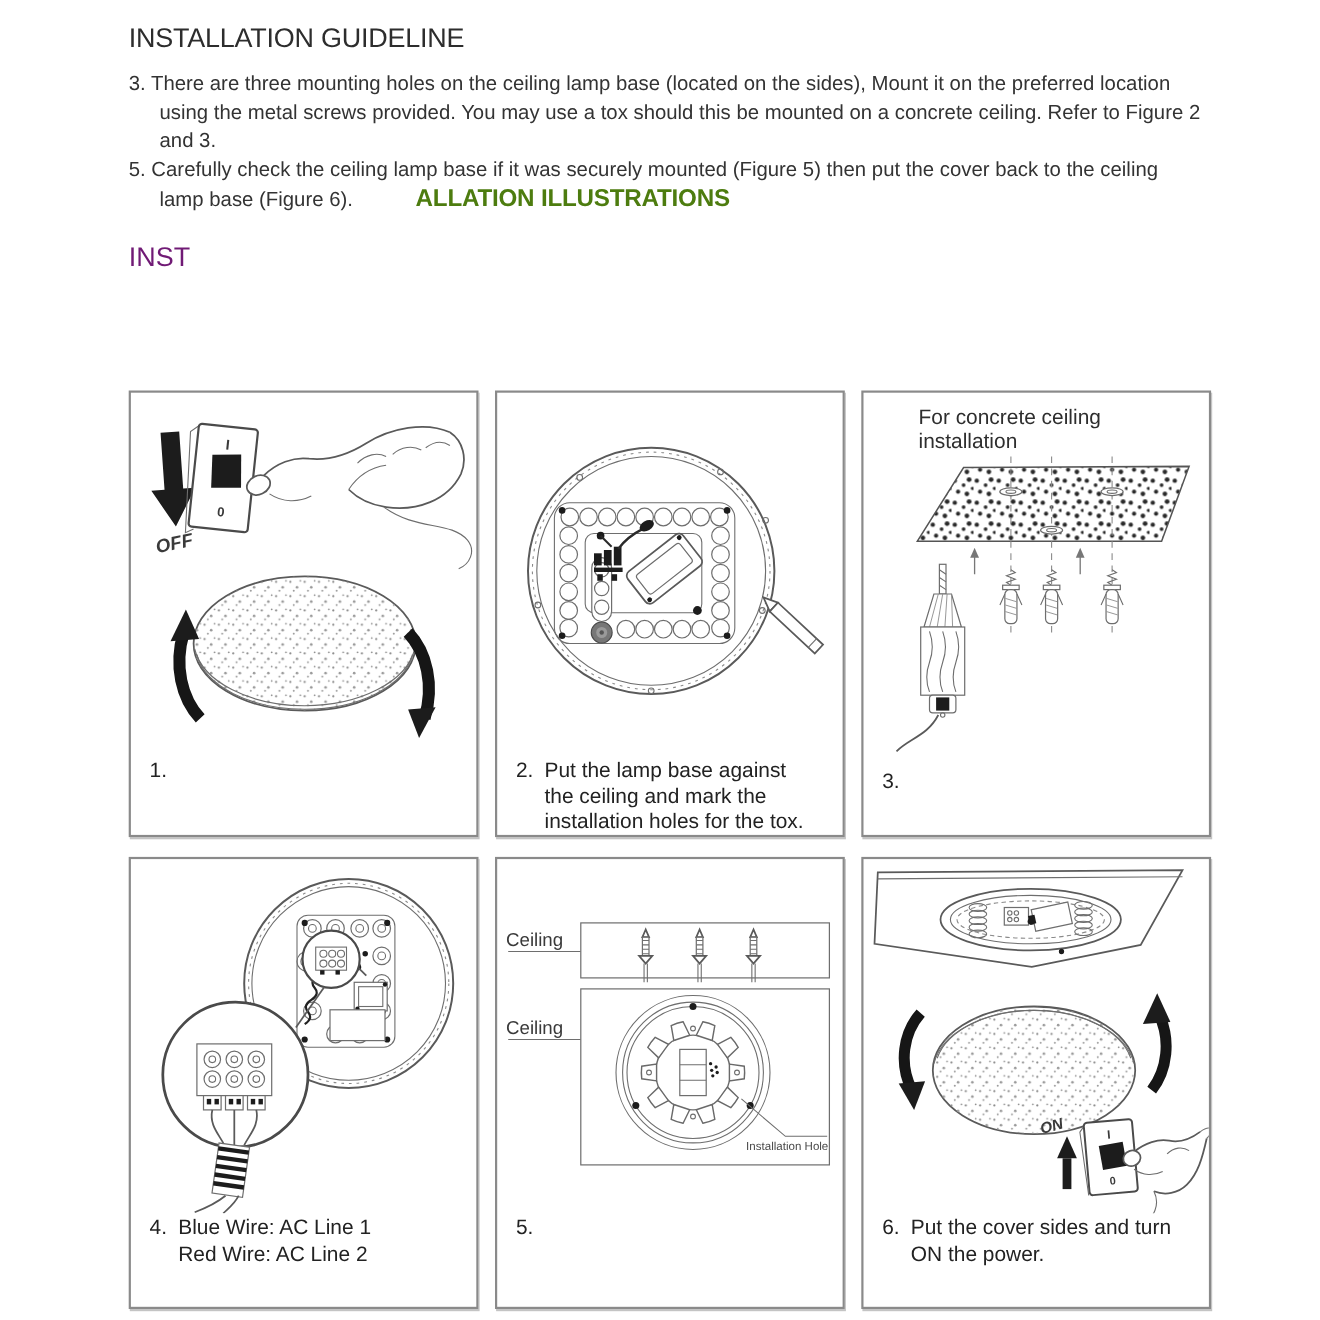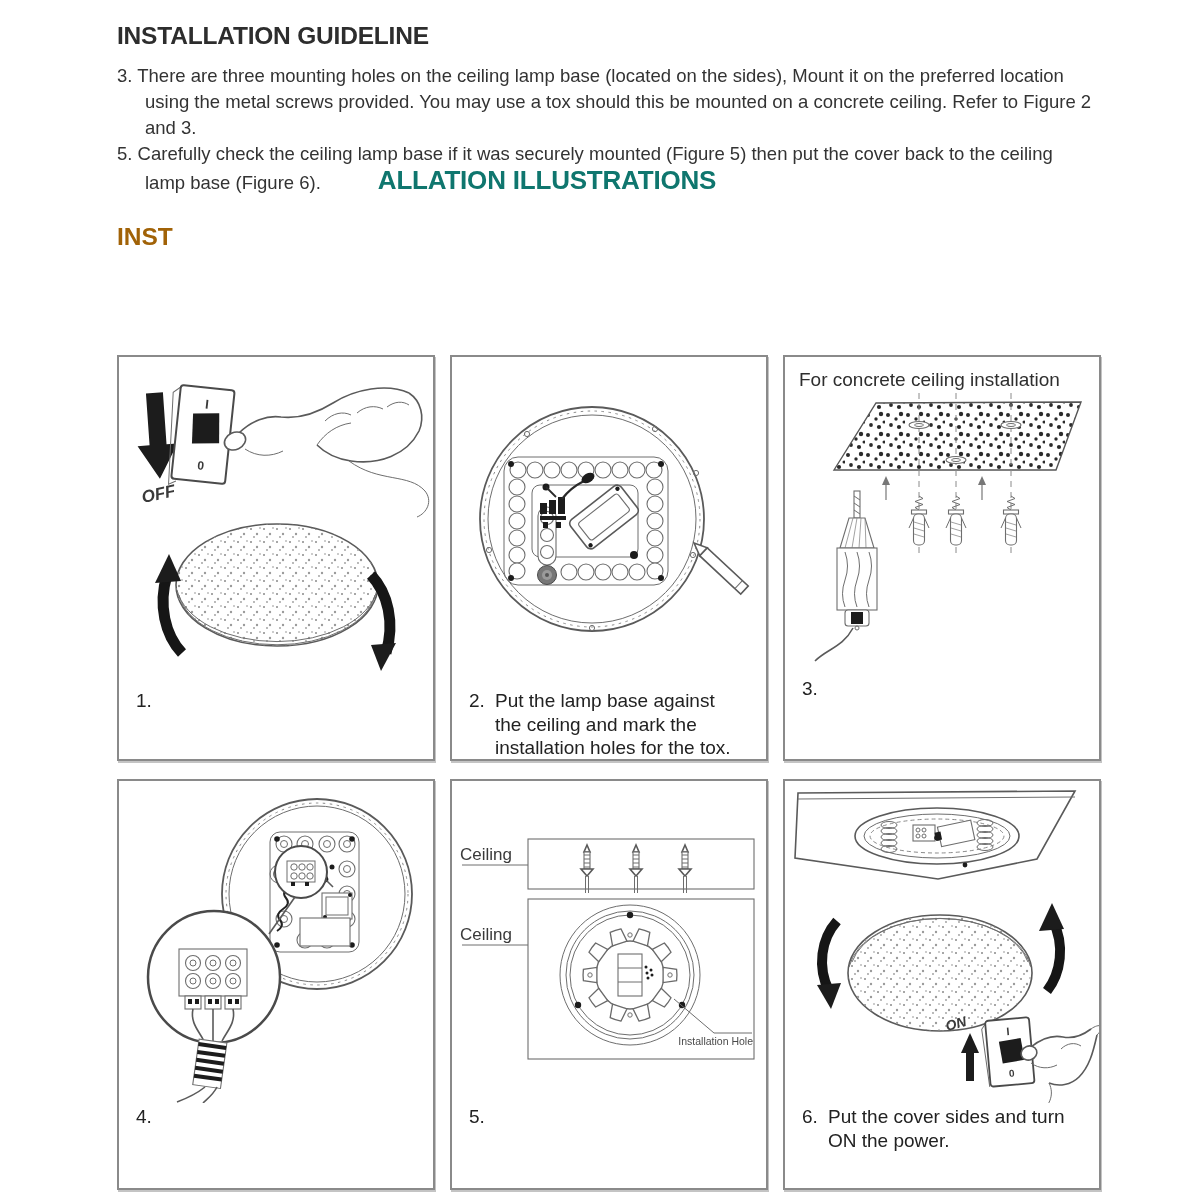--- a/index.html
+++ b/index.html
@@ -1,32 +1,32 @@
 <!DOCTYPE html>
 <html><head>
 <meta charset="utf-8">
 <style>
   html,body{margin:0;padding:0;background:#fff;}
   body{width:1200px;height:1200px;position:relative;overflow:hidden;
        font-family:"Liberation Sans","DejaVu Sans",sans-serif;color:#333;}
   .content{position:absolute;left:117px;top:22px;width:978px;}
-  h1.title{margin:0;font-size:24.5px;font-weight:bold;color:#2d2d2d;letter-spacing:-0.2px;}
+  h1.title{margin:0;font-size:24.5px;font-weight:normal;color:#2d2d2d;letter-spacing:-0.2px;}
   .steps{margin-top:13px;font-size:18.5px;line-height:26px;color:#333;}
   .step{padding-left:28px;text-indent:-28px;}
   .stepnum{display:inline;}
-  .h-frag{font-size:26px;font-weight:bold;color:#0f766e;margin-left:57px;letter-spacing:-0.2px;}
-  .inst{margin-top:27px;font-size:24.5px;font-weight:bold;color:#a16207;}
+  .h-frag{font-size:22px;font-weight:bold;color:#4d7c0f;margin-left:57px;letter-spacing:-0.2px;}
+  .inst{margin-top:27px;font-size:24.5px;font-weight:normal;color:#701a75;}
   .grid{position:absolute;left:117px;top:355px;display:grid;
         grid-template-columns:318px 318px 318px;grid-template-rows:406px 411px;gap:18px 15px;}
   .fig{border:2px solid #8a8a8a;box-shadow:1px 2px 0 #c4c4c4;background:#fff;
        box-sizing:border-box;position:relative;overflow:hidden;display:flex;flex-direction:column;}
   .art{flex:0 0 auto;}
   .caption{display:flex;padding:2px 8px 0 17px;font-size:19px;line-height:23.5px;color:#222;}
   .cnum{flex:0 0 26px;}
-  .fig3head{padding:12px 16px 0 14px;font-size:19px;color:#2e2e2e;}
+  .fig3head{padding:12px 16px 0 14px;font-size:19px;color:#2e2e2e;margin-left:36px;}
   svg{display:block;}
   .s{fill:none;stroke:#5a5a5a;stroke-width:1.6;}
   .s18{fill:none;stroke:#5a5a5a;stroke-width:1.8;}
   .st{fill:none;stroke:#6e6e6e;stroke-width:1;}
   .sw{fill:#fff;stroke:#5a5a5a;stroke-width:1.6;}
   .swt{fill:#fff;stroke:#6e6e6e;stroke-width:1.1;}
   .b{fill:#1c1c1c;stroke:none;}
   .lbl{fill:#3a3a3a;}
 </style>
 </head>
@@ -361,20 +361,24 @@
               <rect x="-14" y="27" width="28" height="4" class="b"></rect>
             <rect x="-14" y="35" width="28" height="4" class="b"></rect>
           </g>
           <path d="M86,306 C76,314 66,318 58,321" class="s"></path>
           <path d="M98,306 C94,314 88,318 84,322" class="s"></path>
         </g>
       </svg>
     </div>
     <div class="caption">
       <span class="cnum">4.</span>
+      <span>
+        <div>Blue Wire: AC Line 1</div>
+        <div>Red Wire: AC Line 2</div>
+      </span>
     </div>
   </div>
 
   <div class="fig">
     <div class="art">
       <svg width="314" height="322" viewBox="0 0 314 322">
         <text x="8" y="79" font-size="17" class="lbl">Ceiling</text>
         <line x1="10" y1="84" x2="76" y2="84" class="st"></line>
         <rect x="76" y="58" width="226" height="50" class="swt"></rect>
         <g transform="translate(135,0)">

